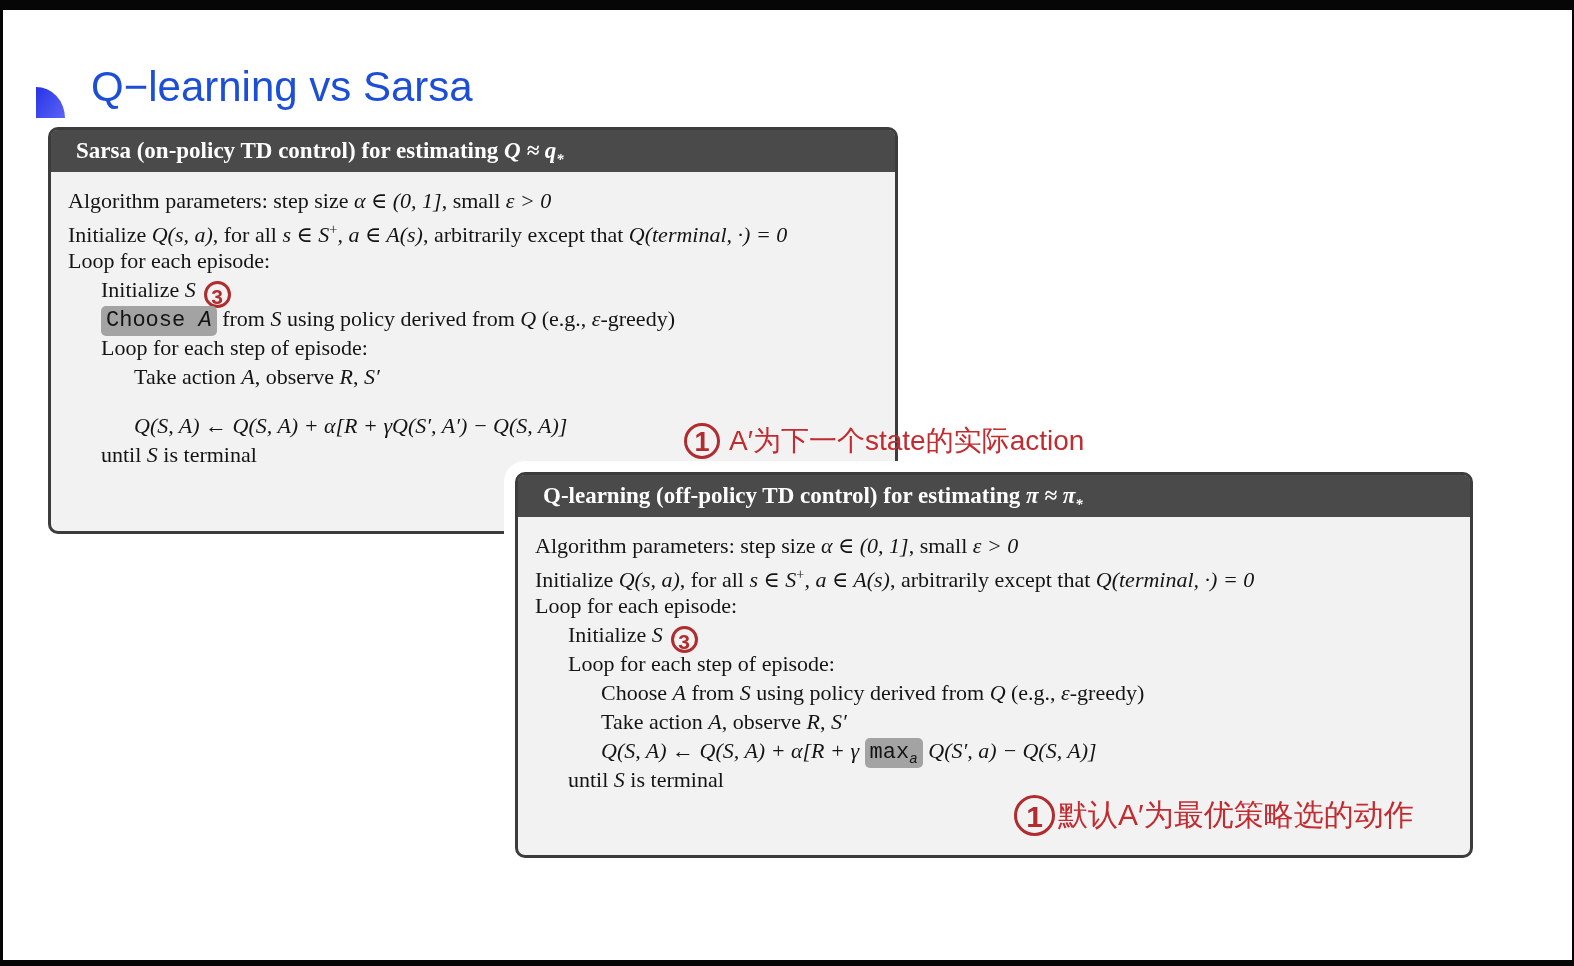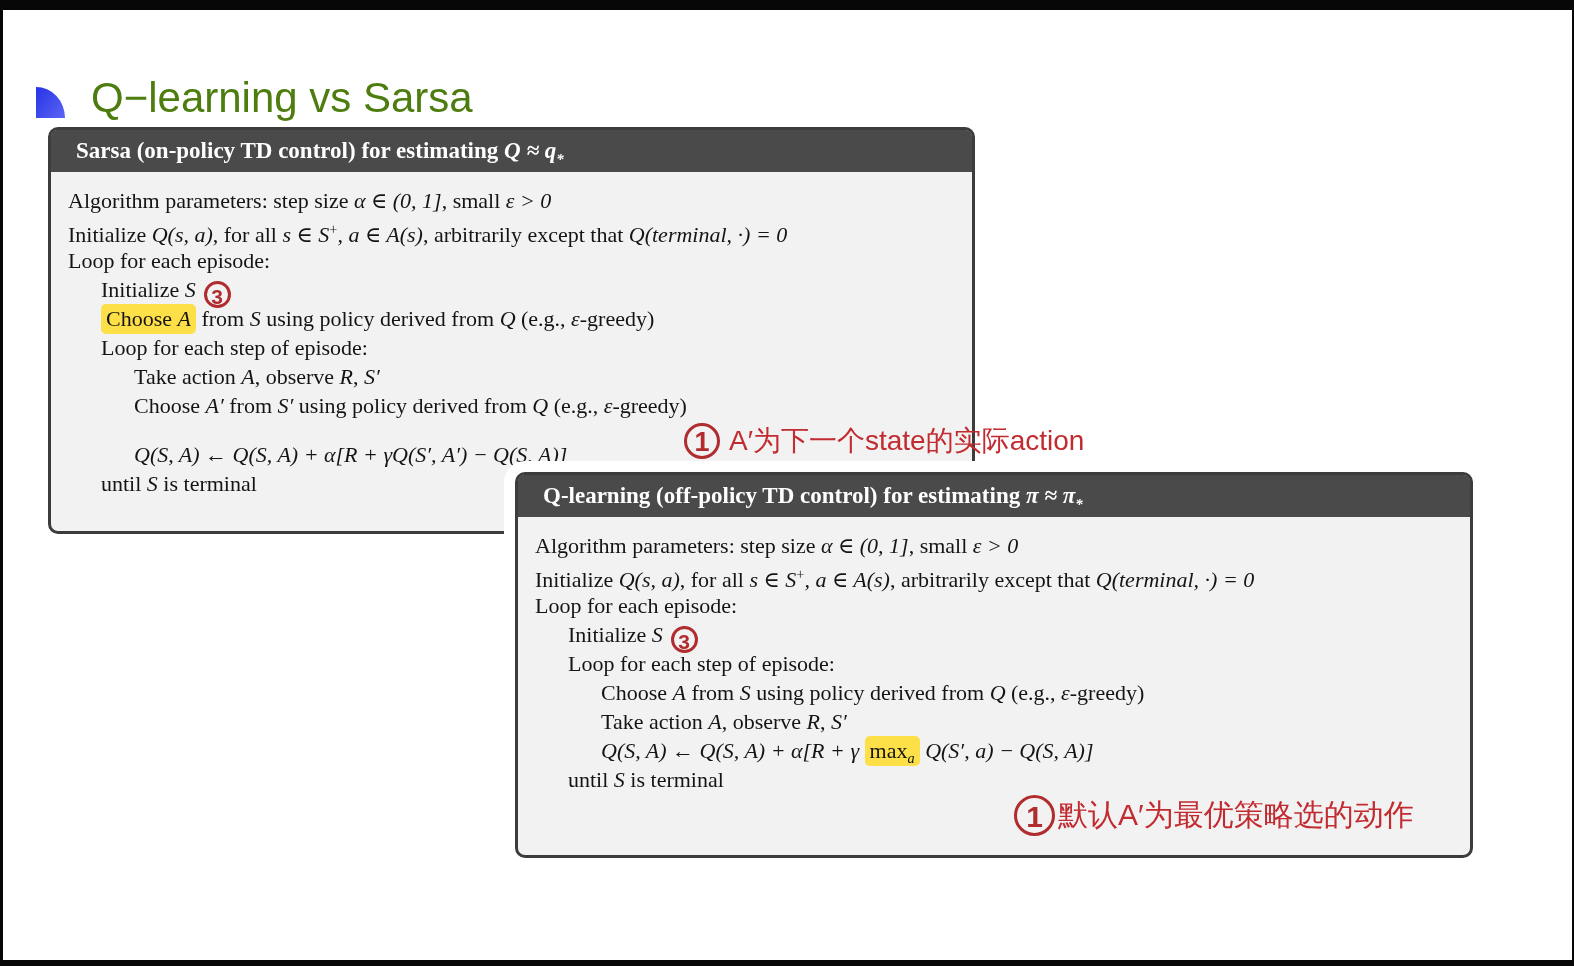--- a/index.html
+++ b/index.html
@@ -1,38 +1,38 @@
 <!DOCTYPE html>
 <html><head>
 <meta charset="utf-8">
 <style>
   * { margin:0; padding:0; box-sizing:border-box; }
   html,body { width:1574px; height:966px; }
   body { background:#060606; position:relative; font-family:"Liberation Sans",sans-serif; overflow:hidden; }
   .page { position:absolute; left:3px; top:10px; width:1569px; height:950px; background:#ffffff; }
 
-  .title { position:absolute; left:88px; top:53px; font-size:42px; font-weight:400; color:#4d7c0f; font-family:"Liberation Sans",sans-serif;margin-top:11px; }
+  .title { position:absolute; left:88px; top:53px; font-size:42px; font-weight:400; color:#1d4ed8; font-family:"Liberation Sans",sans-serif; }
   .accent { position:absolute; left:33px; top:77px; width:29px; height:31px;
             background:linear-gradient(125deg,#2633e6,#5c64f4); border-top-right-radius:100% 100%; }
 
   .algo-box { position:absolute; background:#f2f2f2; border:3px solid #3c3c3c; border-radius:10px; }
-  .sarsa  { left:45px;  top:117px; width:927px; height:407px; }
+  .sarsa  { left:45px;  top:117px; width:850px; height:407px; }
   .qlearn { left:512px; top:462px; width:958px; height:386px; box-shadow:0 0 0 11px #ffffff; }
 
   .algo-header { height:42px; line-height:42px; background:#4a4a4a; color:#ffffff;
                  font-family:"Liberation Serif","DejaVu Serif",serif; font-weight:bold; font-size:23px;
                  padding-left:25px; border-radius:6px 6px 0 0; white-space:nowrap; }
   .algo-body { padding:14px 8px 0 17px; font-family:"Liberation Serif","DejaVu Serif",serif;
                font-size:22px; color:#141414; }
   .algo-line { height:29px; line-height:29px; white-space:nowrap; }
   .algo-line.gap { margin-top:2px; }
 
   .math { font-style:italic; }
   sup,sub { font-size:0.65em; }
-  .hl { background:#fde047; border-radius:5px; padding:2px 5px 3px; }
+  .hl { background:#a3a3a3; border-radius:5px; padding:2px 5px 3px;font-family:Liberation Mono, monospace; }
 
   .circ { display:inline-block; width:27px; height:27px; line-height:25px; border:3px solid #b12c2e;
           border-radius:50%; color:#b12c2e; text-align:center; font-size:21px; font-weight:bold;
           font-style:normal; font-family:"Liberation Sans",sans-serif; margin-left:8px; vertical-align:-7px; }
 
   .annot { position:absolute; display:flex; align-items:center; color:#c22b30; white-space:nowrap; }
   .annot .circ { margin-left:0; vertical-align:0; flex:none; }
   .annot-text { font-family:"Liberation Sans",sans-serif; }
   #annot-0 { left:681px; top:412px; font-size:28px; }
   #annot-0 .circ { width:36px; height:36px; line-height:32px; font-size:27px; margin-right:9px; }
@@ -50,21 +50,20 @@
   <section class="algo-box sarsa">
     <header class="algo-header" id="sarsa-header"><span>Sarsa (on-policy TD control) for estimating </span><span class="math">Q ≈ q</span><sub class="math">*</sub></header>
     <div class="algo-body" id="sarsa-body">
         <div class="algo-line" style="padding-left: 0px;"><span>Algorithm parameters: step size </span><span class="math">α ∈ (0, 1]</span><span>, small </span><span class="math">ε &gt; 0</span></div>
         <div class="algo-line" style="padding-left: 0px;"><span>Initialize </span><span class="math">Q(s, a)</span><span>, for all </span><span class="math">s ∈ S</span><sup>+</sup><span class="math">, a ∈ A(s)</span><span>, arbitrarily except that </span><span class="math">Q(terminal, ·) = 0</span></div>
         <div class="algo-line gap" style="padding-left: 0px;"><span>Loop for each episode:</span></div>
         <div class="algo-line" style="padding-left: 33px;"><span>Initialize </span><span class="math">S</span><span class="circ">3</span></div>
         <div class="algo-line" style="padding-left: 33px;"><span class="hl"><span>Choose </span><span class="math">A</span></span><span> from </span><span class="math">S</span><span> using policy derived from </span><span class="math">Q</span><span> (e.g., </span><span class="math">ε</span><span>-greedy)</span></div>
         <div class="algo-line" style="padding-left: 33px;"><span>Loop for each step of episode:</span></div>
         <div class="algo-line" style="padding-left: 66px;"><span>Take action </span><span class="math">A</span><span>, observe </span><span class="math">R</span><span>, </span><span class="math">S′</span></div>
-        <div class="algo-line" style="padding-left: 66px;"><span>Choose </span><span class="math">A′</span><span> from </span><span class="math">S′</span><span> using policy derived from </span><span class="math">Q</span><span> (e.g., </span><span class="math">ε</span><span>-greedy)</span></div>
         <div class="algo-line" style="padding-left: 66px; margin-top: 20px;"><span class="math">Q(S, A) ← Q(S, A) + α[R + γQ(S′, A′) − Q(S, A)]</span></div>
         <div class="algo-line" style="padding-left: 33px;"><span>until </span><span class="math">S</span><span> is terminal</span></div>
       </div>
   </section>
 
   <section class="algo-box qlearn">
     <header class="algo-header" id="qlearn-header"><span>Q-learning (off-policy TD control) for estimating </span><span class="math">π ≈ π</span><sub class="math">*</sub></header>
     <div class="algo-body" id="qlearn-body">
         <div class="algo-line" style="padding-left: 0px;"><span>Algorithm parameters: step size </span><span class="math">α ∈ (0, 1]</span><span>, small </span><span class="math">ε &gt; 0</span></div>
         <div class="algo-line" style="padding-left: 0px;"><span>Initialize </span><span class="math">Q(s, a)</span><span>, for all </span><span class="math">s ∈ S</span><sup>+</sup><span class="math">, a ∈ A(s)</span><span>, arbitrarily except that </span><span class="math">Q(terminal, ·) = 0</span></div>

